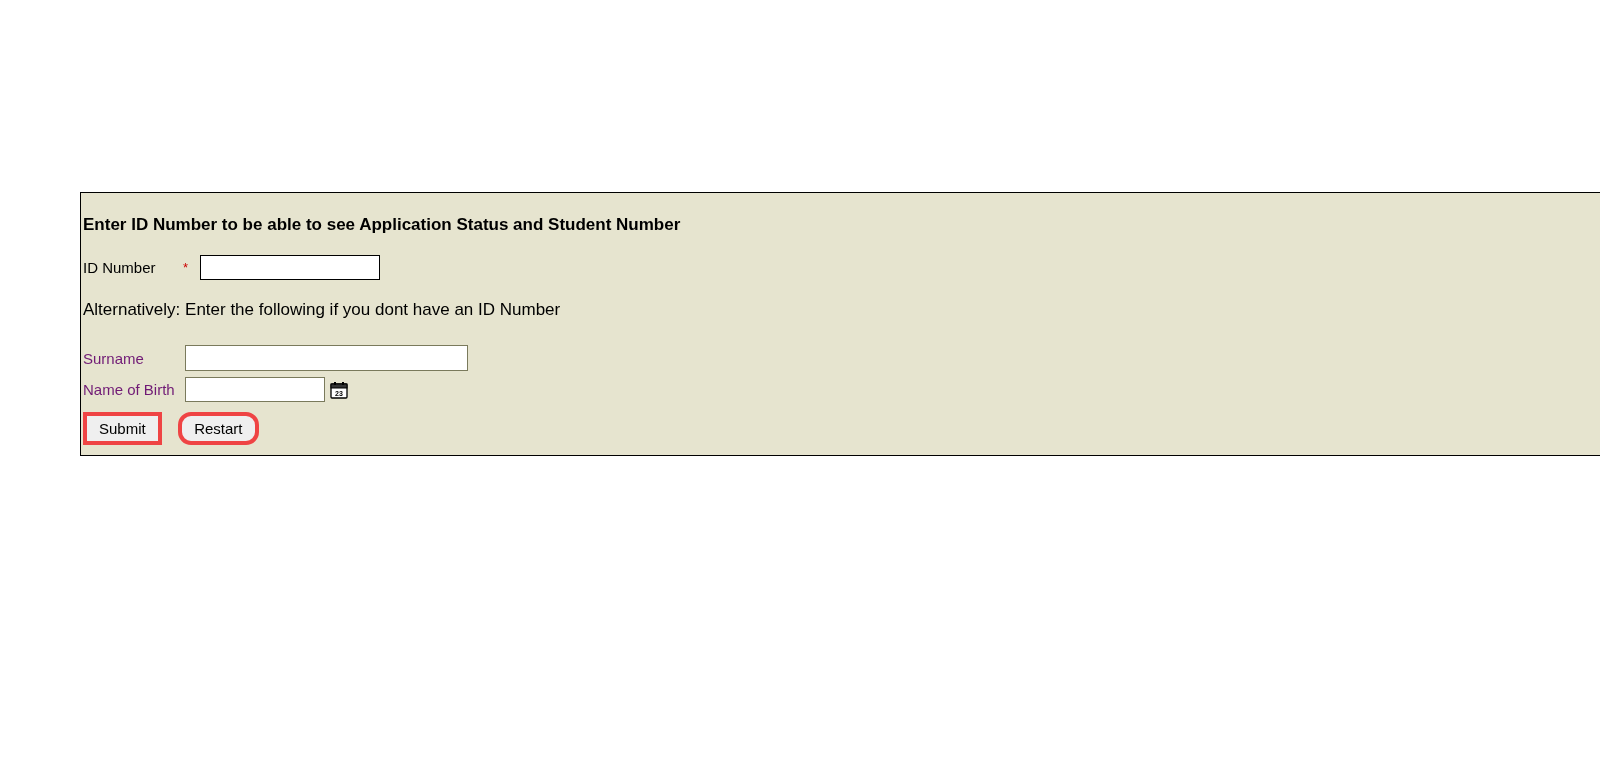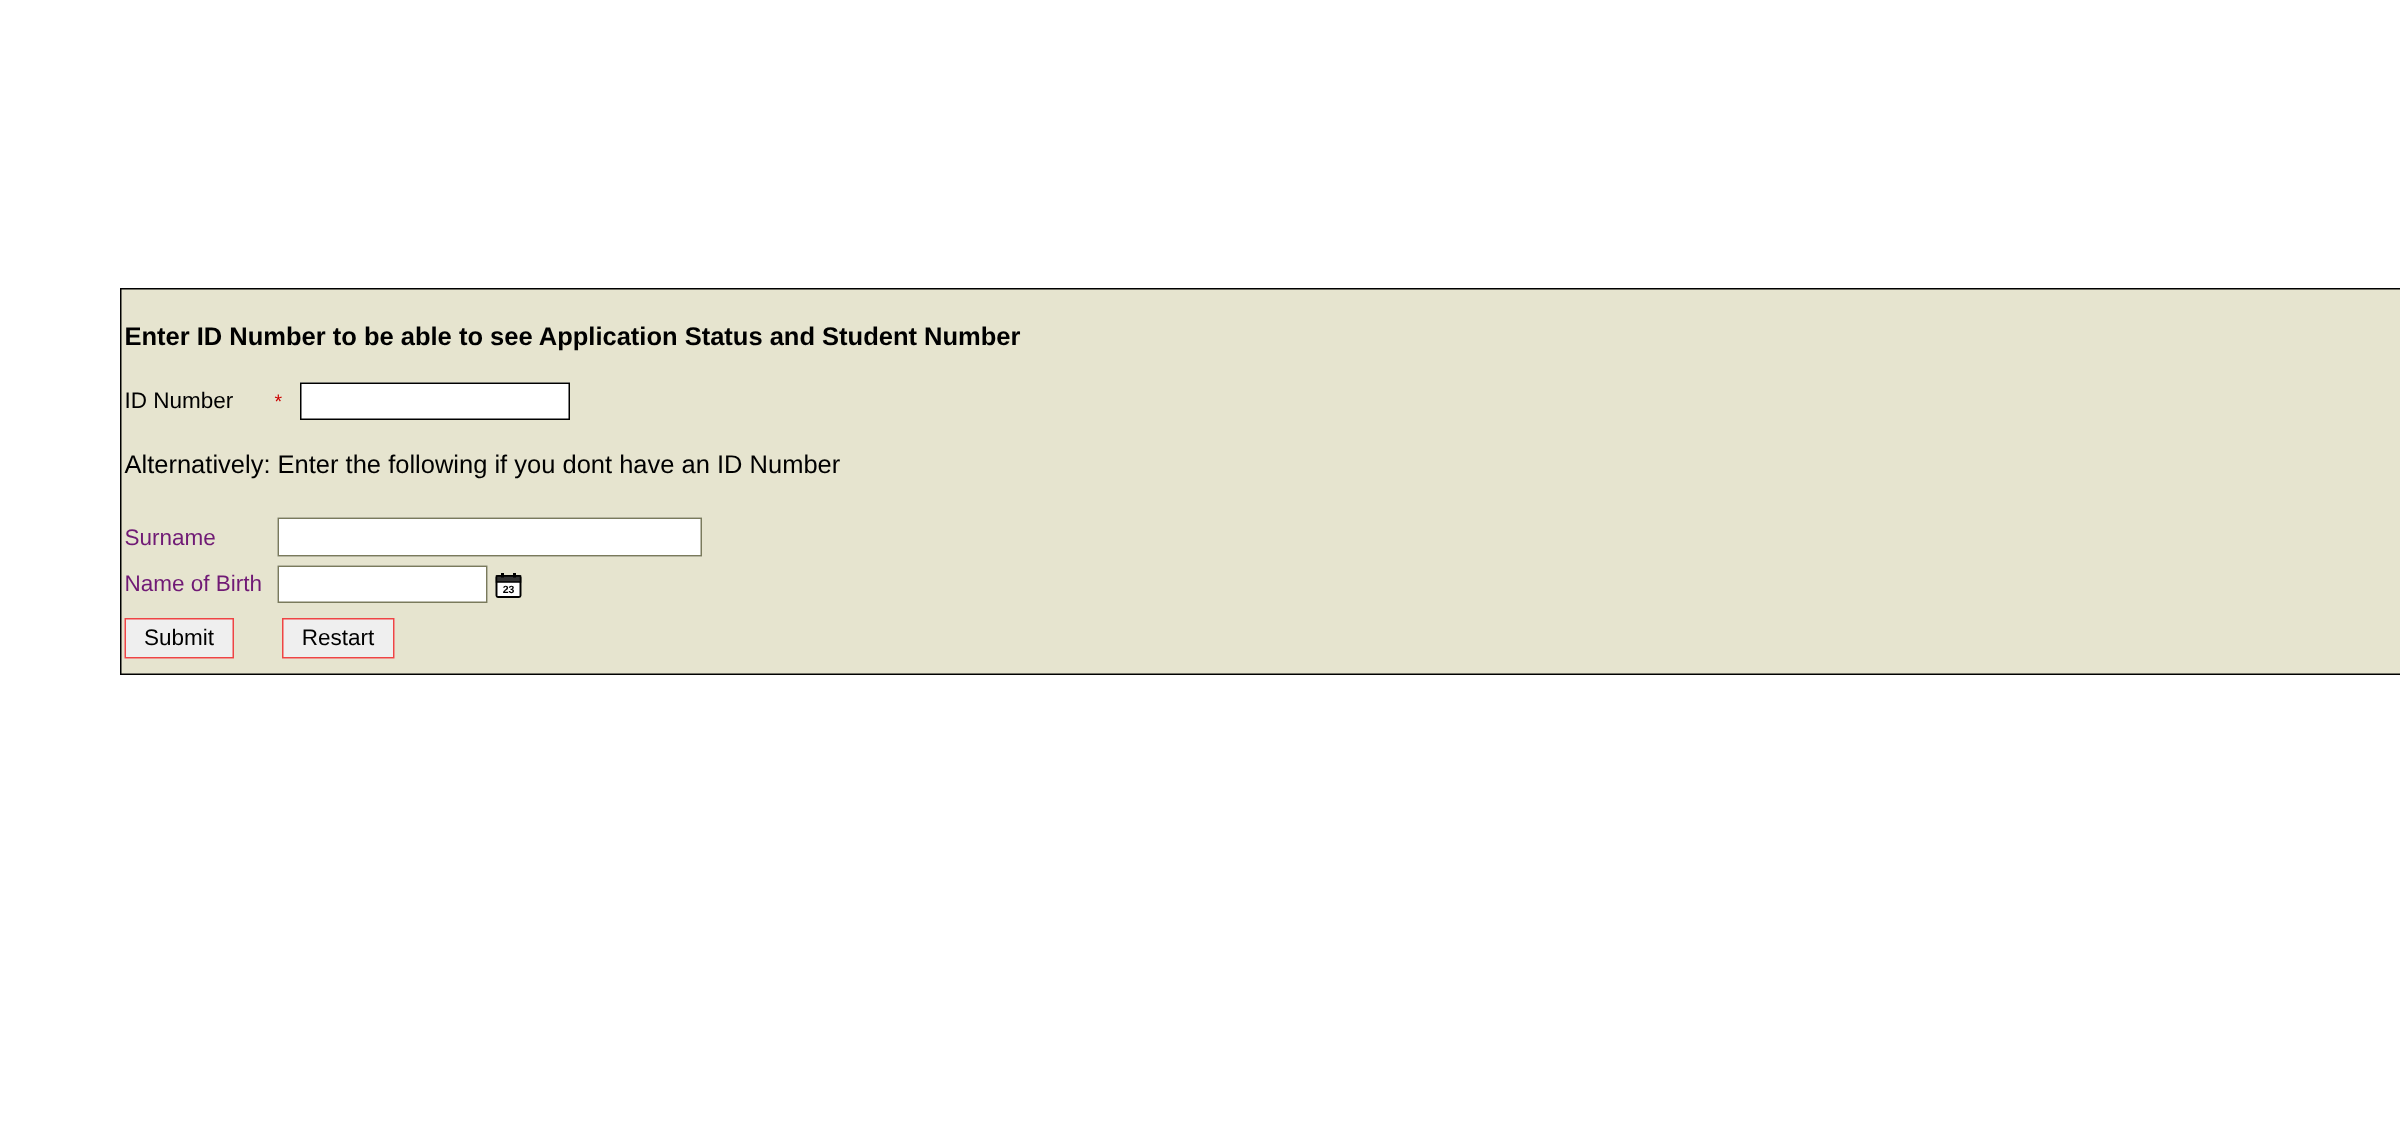--- a/index.html
+++ b/index.html
@@ -89,27 +89,28 @@
       display: inline-flex;
       align-items: center;
     }
     .button-row {
       padding-left: 2px;
       margin-top: 10px;
     }
     .btn {
       font-size: 15px;
       background: #efefef;
-      border: 1px solid #ef4444;
+      border: 4px solid #ef4444;
       padding: 4px 12px;
       cursor: pointer;
       font-family: Arial, Helvetica, sans-serif;
     }
     .btn + .btn {
-      margin-left: 28px;
+      margin-left: 12px;
+      border-radius: 13px;
     }
   </style>
 </head>
 <body>
 
 <div class="form-container">
 
   <div class="heading1">Enter ID Number to be able to see Application Status and Student Number</div>
 
   <div class="field-row">

